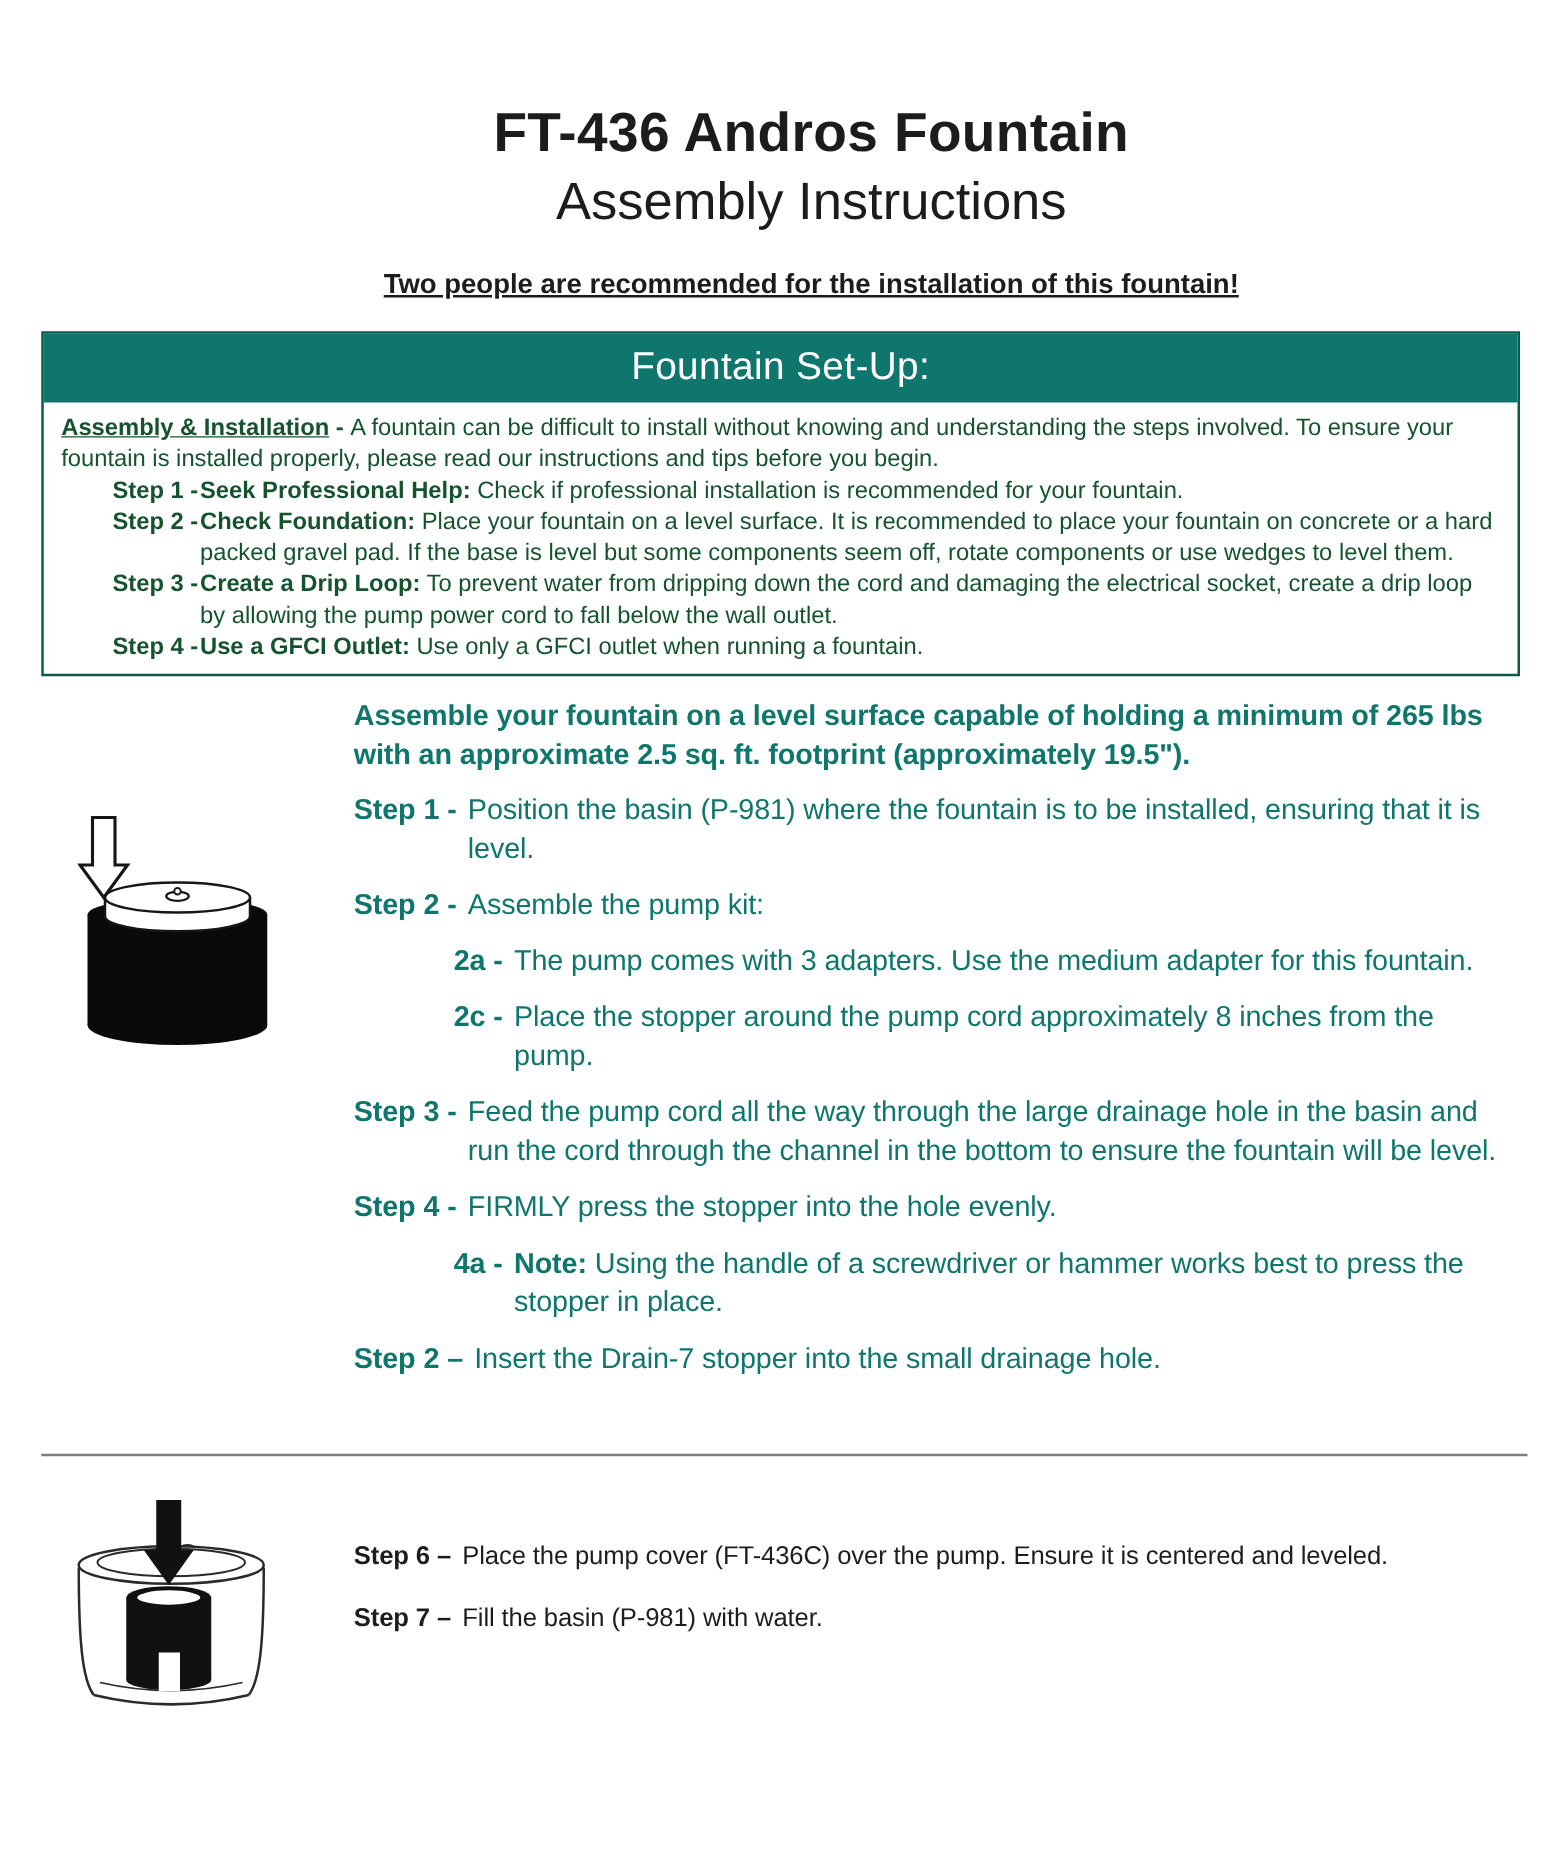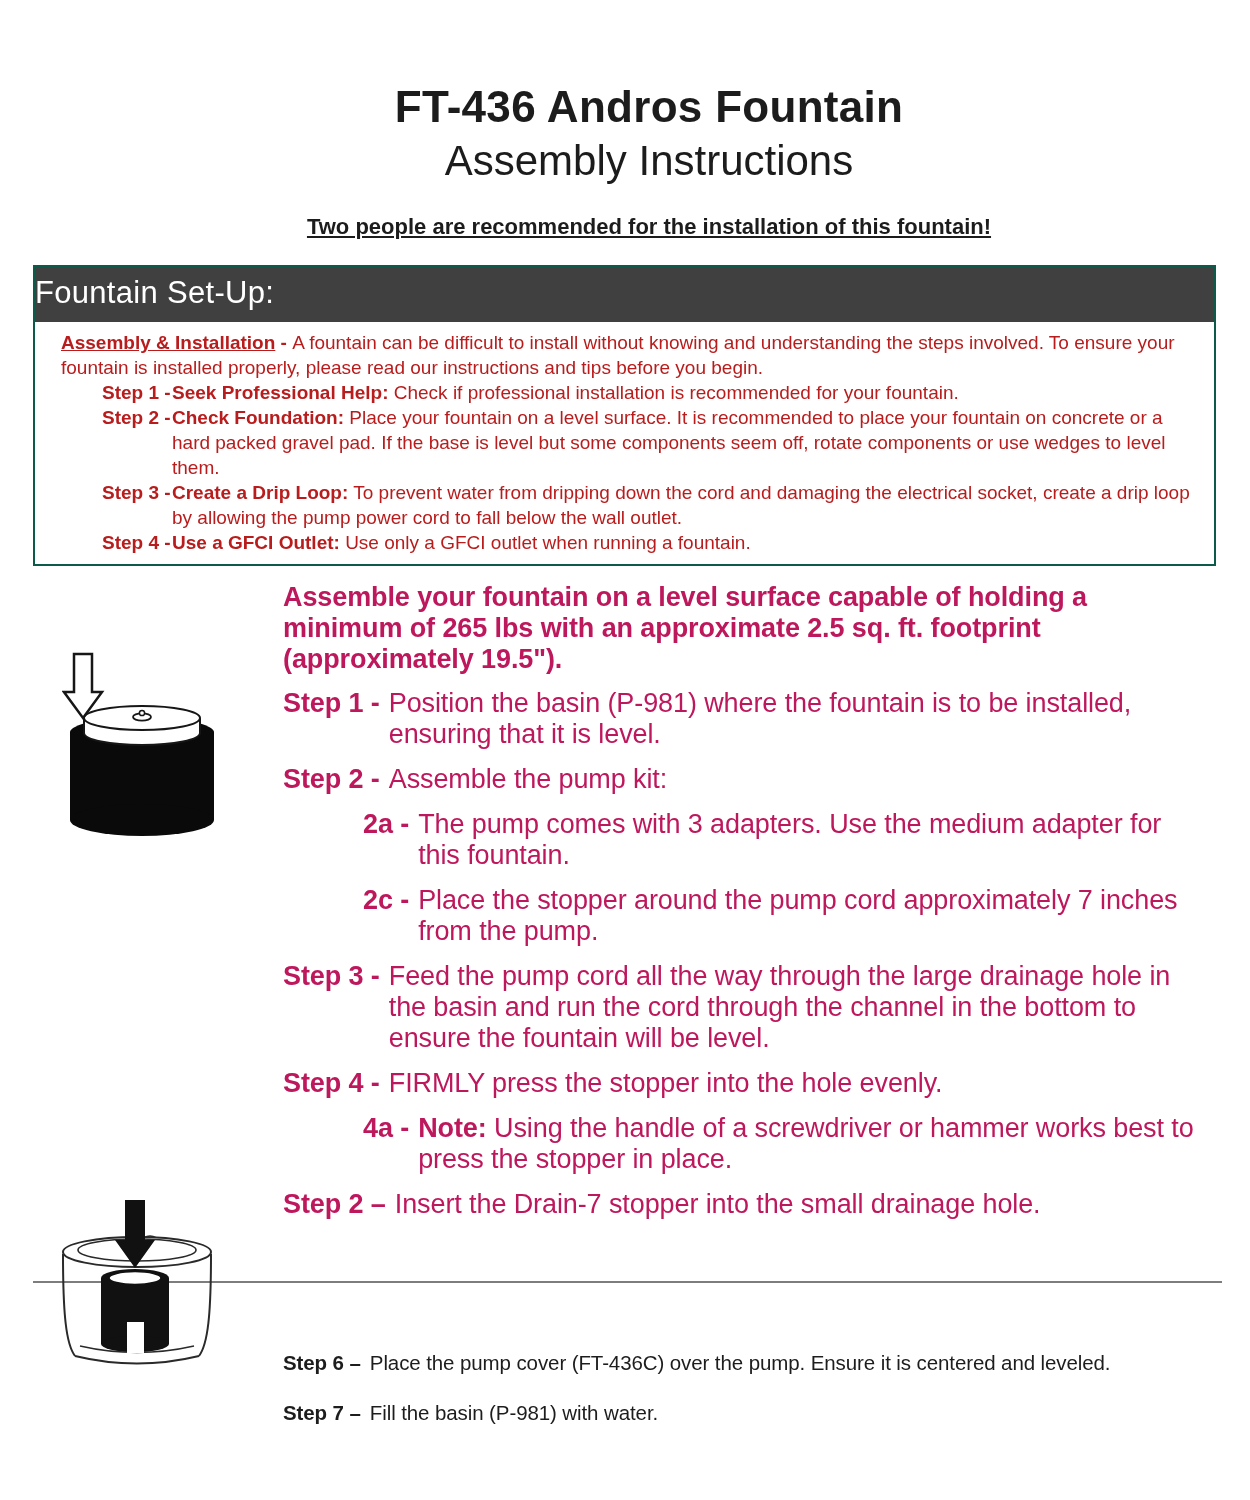--- a/index.html
+++ b/index.html
@@ -11,31 +11,31 @@
     position:relative;
     overflow:hidden;
   }
   
   .header{text-align:center;padding-left:48px;}
   .title{font-size:44px;font-weight:700;padding-top:82px;letter-spacing:.3px;}
   .subtitle{font-size:42px;font-weight:400;margin-top:5px;}
   .note{font-size:22px;font-weight:700;text-decoration:underline;margin-top:29px;}
   
   .setup-box{margin:25px 34px 0 33px;border:2px solid #0c5a49;background:#fff;}
-  .setup-header{background:#404040;color:#ffffff;font-size:31px;font-weight:400;
-    padding:8px 0 11px 0;letter-spacing:.3px;}
-  .setup-body{padding:8px 16px 9px 26px;font-size:19px;line-height:25px;color:#b91c1c;}
+  .setup-header{background:#0f766e;color:#ffffff;font-size:31px;font-weight:400;
+    text-align:center;padding:8px 0 11px 0;letter-spacing:.3px;}
+  .setup-body{padding:8px 16px 9px 14px;font-size:19px;line-height:25px;color:#14532d;}
   .box-intro{margin:0;}
   .bi-label{font-weight:700;text-decoration:underline;}
   .bi-sep{font-weight:700;}
   .box-step{display:flex;margin-left:41px;}
   .box-step .blabel{font-weight:700;white-space:pre;flex:none;width:66px;margin-right:4px;}
   .box-step .blead{font-weight:700;}
   
-  .main{margin-left:283px;width:925px;font-size:27px;line-height:31px;letter-spacing:-.1px;color:#be185d;}
+  .main{margin-left:283px;width:925px;font-size:23px;line-height:31px;letter-spacing:-.1px;color:#0f766e;}
   .intro{font-weight:700;margin:16px 0 13px 0;}
   .step{display:flex;margin-bottom:14px;}
   .step .slabel{font-weight:700;white-space:pre;flex:none;margin-right:9px;}
   .step .stext{flex:1;}
   .sub{margin-left:80px;}
   .lead{font-weight:700;}
   
   .divider{border:none;border-top:2px solid #7d7d7d;margin:61px 28px 0 33px;}
   .bottom{margin-left:283px;width:925px;font-size:20.5px;line-height:31px;letter-spacing:-.1px;margin-top:64px;color:#1d1d1d;}
   .bottom .step{margin-bottom:19px;}
@@ -88,21 +88,21 @@
   <div class="step">
     <span class="slabel">Step 2 -</span>
     <span class="stext">Assemble the pump kit:</span>
   </div>
   <div class="step sub">
     <span class="slabel">2a -</span>
     <span class="stext">The pump comes with 3 adapters. Use the medium adapter for this fountain.</span>
   </div>
   <div class="step sub">
     <span class="slabel">2c -</span>
-    <span class="stext">Place the stopper around the pump cord approximately 7 inches from the pump.</span>
+    <span class="stext">Place the stopper around the pump cord approximately 8 inches from the pump.</span>
   </div>
   <div class="step">
     <span class="slabel">Step 3 -</span>
     <span class="stext">Feed the pump cord all the way through the large drainage hole in the basin and run the cord through the channel in the bottom to ensure the fountain will be level.</span>
   </div>
   <div class="step">
     <span class="slabel">Step 4 -</span>
     <span class="stext">FIRMLY press the stopper into the hole evenly.</span>
   </div>
   <div class="step sub">

